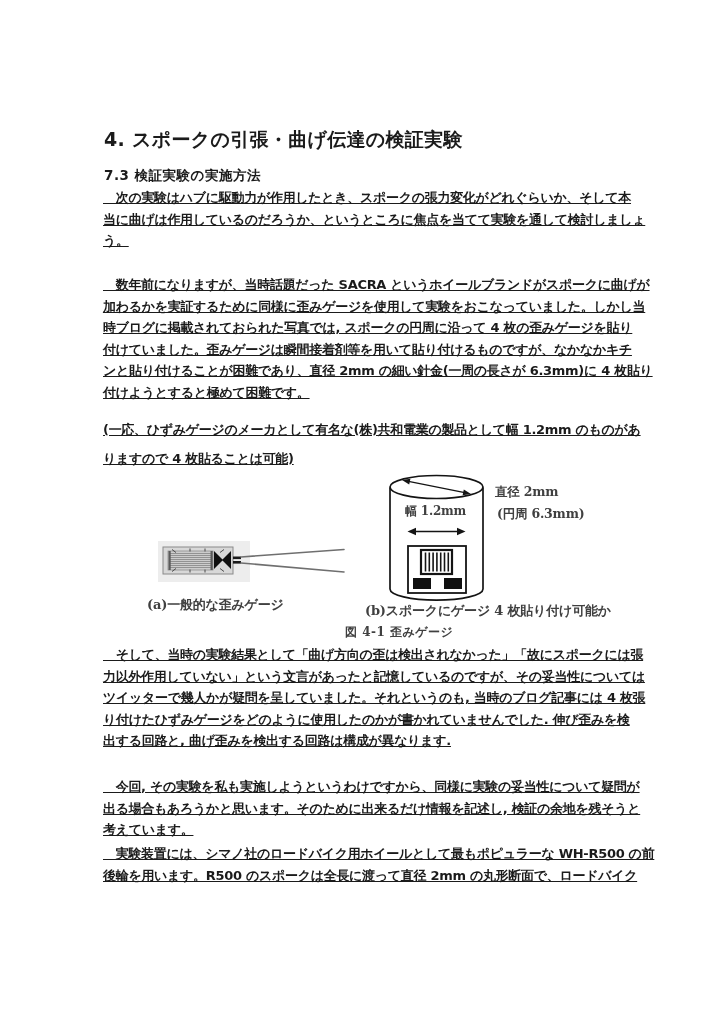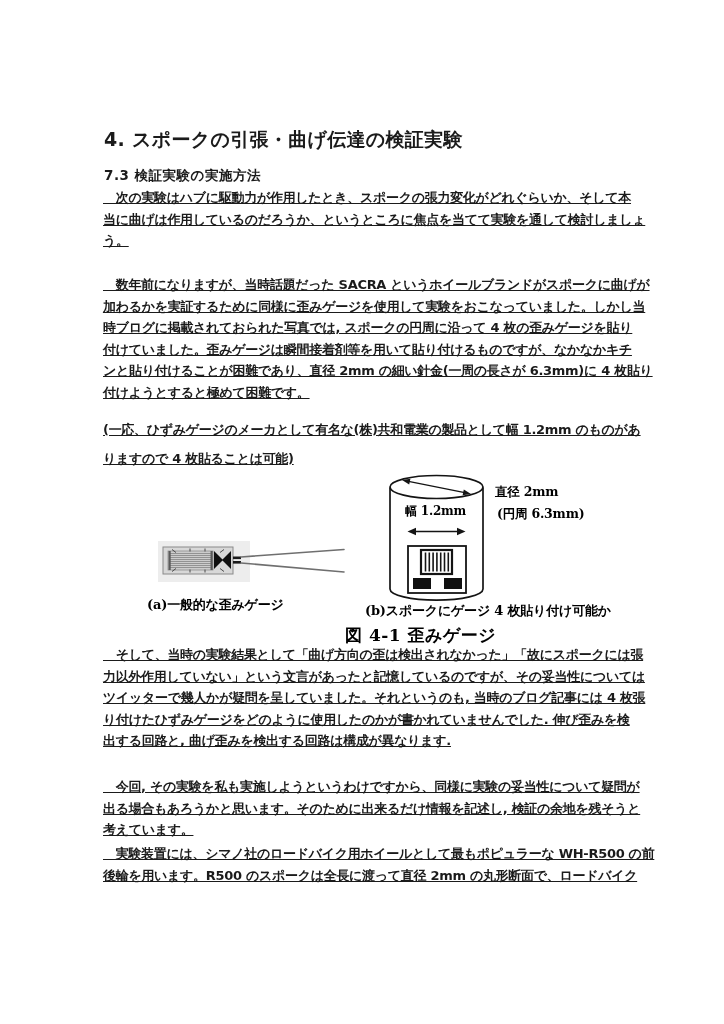--- a/index.html
+++ b/index.html
@@ -24,29 +24,29 @@
   }
   .para-note{line-height:29px;}
   .p-intro{top:187px;}
   .p-sacra{top:274px;}
   .p-note{top:415px;}
   .p-result{top:644px;}
   .p-plan{top:776px;}
   .p-apparatus{top:843px;}
   .fig-annot{
     position:absolute;
-    font-family:"DejaVu Serif",serif;font-weight:bold;color:#000000;
+    font-family:"DejaVu Serif",serif;font-weight:bold;color:#404040;
     white-space:pre;letter-spacing:-0.2px;
   }
   .width-label{left:405px;top:503px;font-size:12px;}
   .diameter-label{left:495px;top:484px;font-size:12.5px;}
   .circumference-label{left:497px;top:506px;font-size:12.5px;}
   .fig-label-a{left:147px;top:596px;font-size:13px;}
   .fig-label-b{left:365px;top:602px;font-size:13px;}
-  .fig-caption{left:305px;top:624px;font-size:17px;letter-spacing:0.5px;padding-left:40px;}
+  .fig-caption{left:305px;top:624px;font-size:12px;letter-spacing:0.5px;padding-left:40px;}
   svg.figure-layer{position:absolute;left:0;top:0;width:724px;height:1024px;}
 </style>
 </head>
 <body>
 
 <div class="page">
 
   <div class="doc-title">4. スポークの引張・曲げ伝達の検証実験</div>
 
   <div class="section-heading">7.3 検証実験の実施方法</div>

